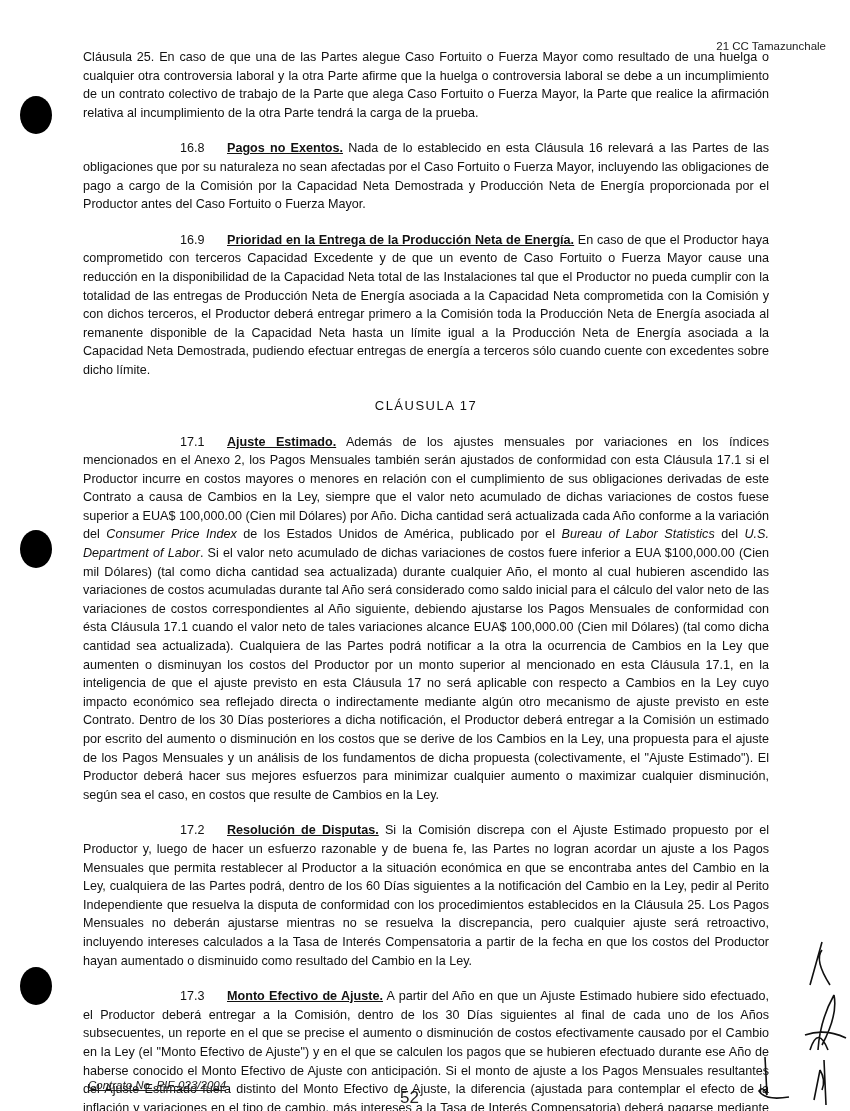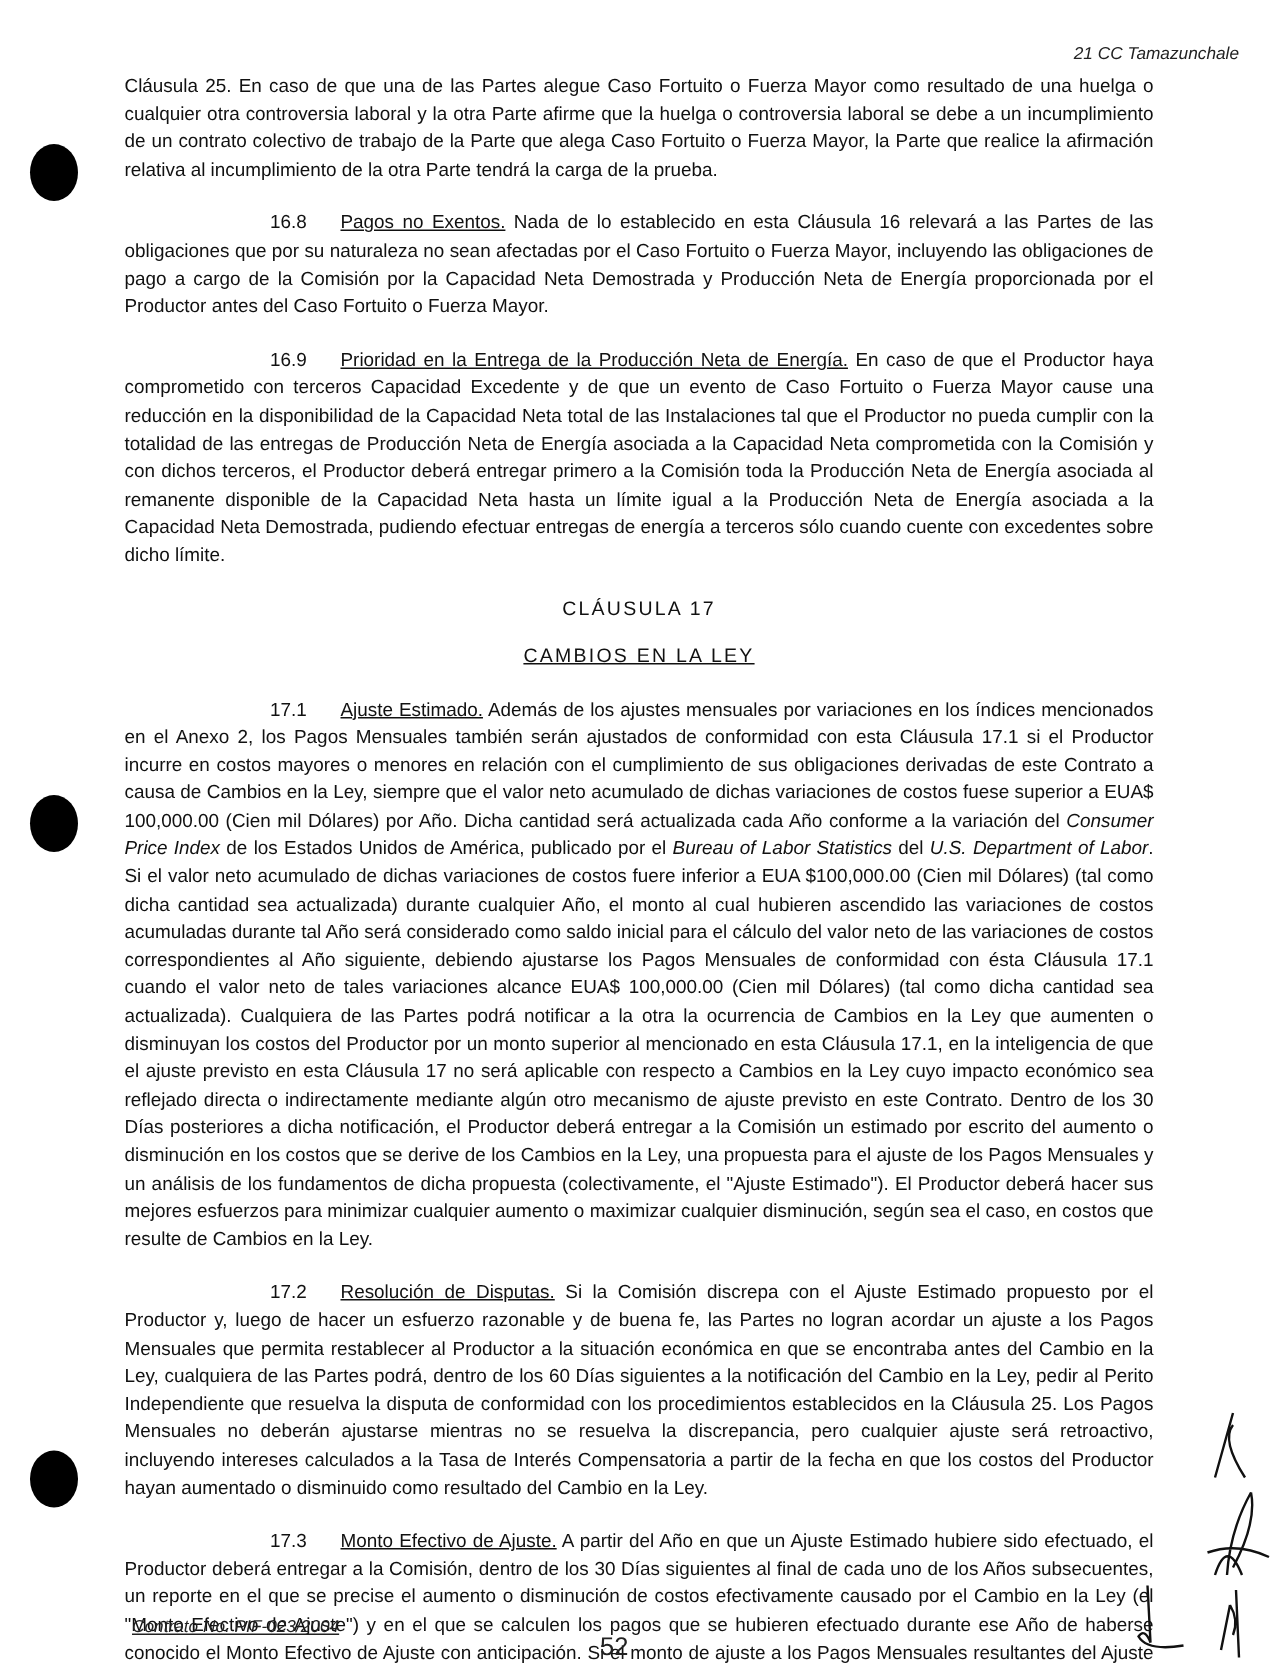--- a/index.html
+++ b/index.html
@@ -1,31 +1,31 @@
 <!DOCTYPE html>
 <html><head>
 <meta charset="utf-8">
 <style>
   html, body { margin: 0; padding: 0; background: #ffffff; }
   body {
     width: 850px; height: 1111px; position: relative; overflow: hidden;
     font-family: "Liberation Sans", sans-serif; color: #111;
   }
   .header-right {
-    position: absolute; top: 30px; right: 24px;
-    font-size: 11.5px; font-style: italic; color: #222;
+    position: absolute; top: 40px; right: 24px;
+    font-size: 11.5px; color: #222;
   }
   .page {
     position: absolute; left: 83px; top: 48px; width: 686px;
     font-size: 12.6px; line-height: 18.6px; text-align: justify;
   }
   .page p { margin: 0 0 17px 0; }
   .indent { text-indent: 97px; }
   .num { display: inline-block; width: 47px; text-indent: 0; }
-  .u { text-decoration: underline; font-weight: normal; }
+  .u { text-decoration: underline; font-weight: bold; }
   .i { font-style: italic; margin-top: 32px; }
   .clause-head {
     text-align: center; margin: 13px; font-size: 13px; letter-spacing: 1.5px; line-height: 18px;
   }
   .clause-title { text-decoration: underline; }
   .clause-block { margin: 6px 0 18px 0; }
   .hole {
     position: absolute; left: 20px; width: 32px; height: 38px; border-radius: 50%;
     background: #000;
   }
@@ -48,21 +48,20 @@
 
 <div class="page">
   <p>Cláusula 25. En caso de que una de las Partes alegue Caso Fortuito o Fuerza Mayor como resultado de una huelga o cualquier otra controversia laboral y la otra Parte afirme que la huelga  o controversia laboral se debe a un incumplimiento de un contrato colectivo de trabajo de la Parte que alega Caso Fortuito o Fuerza Mayor, la Parte que realice la afirmación relativa al  incumplimiento de la otra Parte tendrá la carga de la prueba.</p>
 
   <p class="indent"><span class="num">16.8</span><span class="u">Pagos no Exentos.</span><span> Nada de lo establecido en esta Cláusula 16 relevará a las Partes de las obligaciones que por su naturaleza no sean afectadas por el Caso Fortuito o Fuerza Mayor, incluyendo las obligaciones de pago a cargo de la Comisión por la Capacidad Neta Demostrada y Producción Neta de Energía proporcionada por el Productor antes del Caso Fortuito o Fuerza Mayor.</span></p>
 
   <p class="indent"><span class="num">16.9</span><span class="u">Prioridad en la Entrega de la Producción Neta de Energía.</span><span> En caso de que el Productor haya comprometido con terceros Capacidad Excedente y de que un evento de Caso Fortuito o Fuerza Mayor cause una reducción en la disponibilidad de la Capacidad Neta total de las Instalaciones tal que el Productor no pueda cumplir con la totalidad de las entregas de Producción Neta de Energía asociada a la Capacidad Neta comprometida con la Comisión y con dichos terceros, el Productor deberá entregar primero a la Comisión toda la Producción Neta de Energía asociada al remanente disponible de la Capacidad Neta hasta un límite igual a la Producción Neta de Energía asociada a la Capacidad Neta Demostrada, pudiendo efectuar entregas de energía a terceros sólo cuando cuente con excedentes sobre dicho límite.</span></p>
 
   <div class="clause-block">
     <div class="clause-head">CLÁUSULA 17</div>
-    <div class="clause-head"><span class="clause-title">CAMBIOS EN LA LEY</span></div>
   </div>
 
   <p class="indent"><span class="num">17.1</span><span class="u">Ajuste Estimado.</span><span> Además de los ajustes mensuales por variaciones en los índices mencionados en el Anexo 2, los Pagos Mensuales también serán ajustados de conformidad con esta Cláusula 17.1 si el Productor incurre en costos mayores o menores en relación con el cumplimiento de sus obligaciones derivadas de este Contrato a causa de Cambios en la Ley, siempre que el valor neto acumulado de dichas variaciones de costos fuese superior a EUA$ 100,000.00 (Cien mil Dólares) por Año. Dicha cantidad será actualizada cada Año conforme a la variación del </span><span class="i">Consumer Price Index</span><span> de los Estados Unidos de América, publicado por el </span><span class="i">Bureau of Labor Statistics</span><span> del </span><span class="i">U.S. Department of Labor</span><span>.  Si el valor neto acumulado de dichas variaciones de costos fuere inferior a EUA $100,000.00 (Cien mil Dólares) (tal como dicha cantidad sea actualizada) durante cualquier Año, el monto al cual hubieren ascendido las variaciones de costos acumuladas durante tal Año será considerado como saldo inicial para el cálculo del valor neto de las variaciones de costos correspondientes al Año siguiente, debiendo ajustarse los Pagos Mensuales de conformidad con ésta Cláusula 17.1 cuando el valor neto de tales variaciones alcance EUA$ 100,000.00 (Cien mil Dólares) (tal como dicha cantidad sea actualizada). Cualquiera de las Partes podrá notificar a la otra la ocurrencia de Cambios en la Ley que aumenten o disminuyan los costos del Productor por un monto superior al mencionado en esta Cláusula 17.1, en la inteligencia de que el ajuste previsto en esta Cláusula 17 no será aplicable con respecto a Cambios en la Ley cuyo impacto económico sea reflejado directa o indirectamente mediante algún otro mecanismo de ajuste previsto en este Contrato. Dentro de los 30 Días posteriores a dicha notificación, el Productor deberá entregar a la Comisión un estimado por escrito del aumento o disminución en los costos que se derive de los Cambios en la Ley, una propuesta para el ajuste de los Pagos Mensuales y un análisis de los fundamentos de dicha propuesta (colectivamente, el "Ajuste Estimado"). El Productor deberá hacer sus mejores esfuerzos para minimizar cualquier aumento o maximizar cualquier disminución, según sea el caso, en costos que resulte de Cambios en la Ley.</span></p>
 
   <p class="indent"><span class="num">17.2</span><span class="u">Resolución de Disputas.</span><span> Si la Comisión discrepa con el Ajuste Estimado propuesto por el Productor y, luego de hacer un esfuerzo razonable y de buena fe, las Partes no logran acordar un ajuste a los Pagos Mensuales que permita restablecer al Productor a la situación económica en que se encontraba antes del Cambio en la Ley, cualquiera de las Partes podrá, dentro de los 60 Días siguientes a la notificación del Cambio en la Ley, pedir al Perito Independiente que resuelva la disputa de conformidad con los procedimientos establecidos en la Cláusula 25. Los Pagos Mensuales no deberán ajustarse mientras no se resuelva la discrepancia, pero cualquier ajuste será retroactivo, incluyendo intereses calculados a la Tasa de Interés Compensatoria a partir de la fecha en que los costos del Productor hayan aumentado o disminuido como resultado del Cambio en la Ley.</span></p>
 
   <p class="indent"><span class="num">17.3</span><span class="u">Monto Efectivo de Ajuste.</span><span> A partir del Año en que un Ajuste Estimado hubiere sido efectuado, el Productor deberá entregar a la Comisión, dentro de los 30 Días siguientes al final de cada uno de los Años subsecuentes, un reporte en el que se precise el aumento o disminución de costos efectivamente causado por el Cambio en la Ley (el "Monto Efectivo de Ajuste") y en el que se calculen los pagos que se hubieren efectuado durante ese Año de haberse conocido el Monto Efectivo de Ajuste con anticipación. Si el monto de ajuste a los Pagos Mensuales resultantes del Ajuste Estimado fuera distinto del Monto Efectivo de Ajuste, la diferencia (ajustada para contemplar el efecto de la inflación y variaciones en el tipo de cambio, más intereses a la Tasa de Interés Compensatoria) deberá pagarse mediante una nota de crédito o de débito que se acompañe a la</span></p>
 </div>
 
 <svg class="sig" style="left:800px; top:940px" width="50" height="171" viewBox="0 0 50 171">

